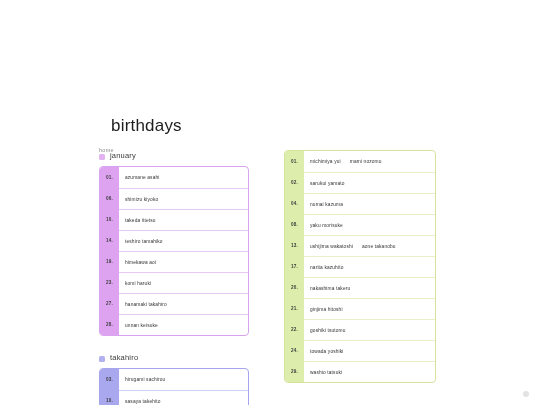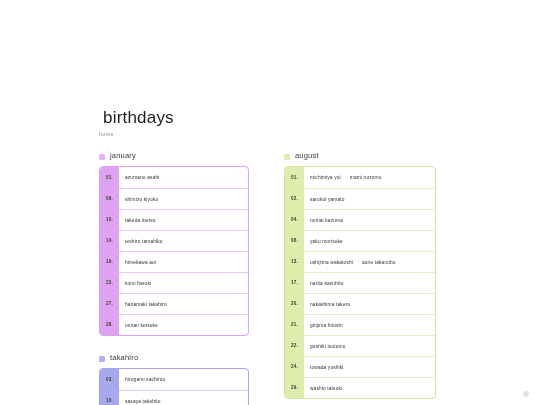--- a/index.html
+++ b/index.html
@@ -26,21 +26,21 @@
     position: absolute;
     left: 99px;
     top: 104px;
   }
   .page-title {
     font-size: 17px;
     font-weight: 400;
     letter-spacing: 0.2px;
     color: #1e1e1e;
     line-height: 19px;
-    margin: 4px;
+    margin: 12px;
   }
   .breadcrumb {
     font-size: 5.5px;
     color: #8a8a8a;
     letter-spacing: 0.3px;
     margin-top: 3px;
     line-height: 7px;
   }
   .columns {
     position: absolute;
@@ -220,24 +220,20 @@
               <div class="row-num">10.</div>
               <div class="row-names">
                 <span>sasaya takehito</span>
               </div>
             </div>
           </div>
         </div>
       </div>
     <div class="col-right">
         <div class="month-block m-august">
-          <div class="month-head">
-            <span class="month-dot"></span>
-            <span class="month-name">august</span>
-          </div>
           <div class="table">
             <div class="row">
               <div class="row-num">01.</div>
               <div class="row-names">
                 <span>michimiya yui</span>
                 <span>mami nozomu</span>
               </div>
             </div>
             <div class="row">
               <div class="row-num">02.</div>

